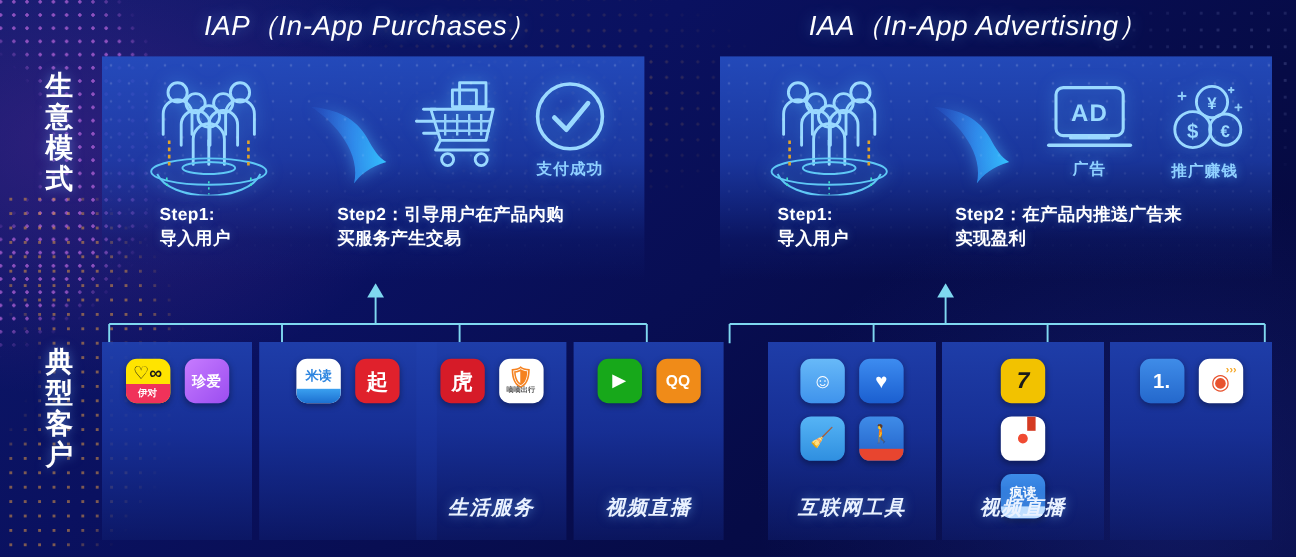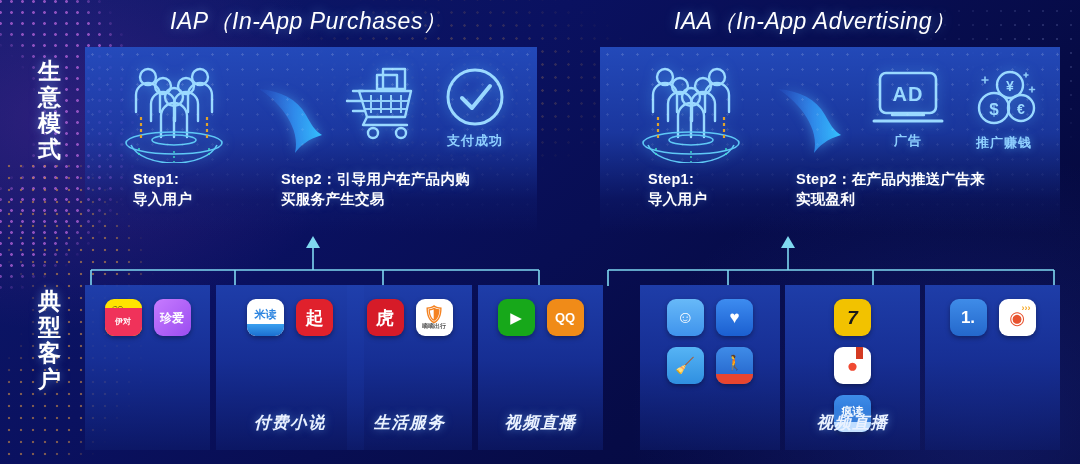--- a/index.html
+++ b/index.html
@@ -331,39 +331,38 @@
         <path d="M188 34V10"></path>
       </g>
       <path d="M188 0l7 12h-14z" fill="#7fd8f0"></path>
     </svg>
   </div>
 
   <div class="card" style="left:85px;  width:125px;">
     <div class="card-icons">
       <div class="appicon" style="background:#ffe400;">
         <span style="font-size:15px;color:#1a1a1a;position:absolute;top:5px;">♡∞</span>
-        <span style="position:absolute;left:0;right:0;bottom:0;height:28px;background:#f0325a;color:#fff;font-size:8px;display:flex;align-items:center;justify-content:center;">伊对</span>
+        <span style="position:absolute;left:0;right:0;bottom:0;height:16px;background:#f0325a;color:#fff;font-size:8px;display:flex;align-items:center;justify-content:center;">伊对</span>
       </div>
       <div class="appicon" style="background:linear-gradient(135deg,#c77bff,#9b4df0);color:#fff;font-size:12px;">
         <span>珍爱</span>
       </div>
     </div>
   </div>
 
   <div class="card" style="left:216px; width:148px;">
     <div class="card-icons">
       <div class="appicon" style="background:#fff;color:#2f86e0;font-size:11px;">
         <span style="position:relative;z-index:2;margin-bottom:6px;">米读</span>
         <span style="position:absolute;left:0;right:0;bottom:0;height:12px;background:linear-gradient(180deg,#3aa0f0,#1c6fd0);"></span>
       </div>
       <div class="appicon" style="background:#e0212c;color:#fff;font-size:18px;">
         <span>起</span>
       </div>
     </div>
-    <div class="card-label">付费小说</div>
   </div>
 
   <div class="card" style="left:347px; width:125px;">
     <div class="card-icons">
       <div class="appicon" style="background:#d61b28;color:#fff;font-size:18px;">
         <span>虎</span>
       </div>
       <div class="appicon" style="background:#fff;color:#f58220;font-size:7px;flex-direction:column;">
         <span style="font-size:17px;line-height:16px;">🛡</span>
         <span style="font-size:6px;color:#555;">嘀嘀出行</span>
@@ -393,20 +392,21 @@
         <span>♥</span>
       </div>
       <div class="appicon" style="background:linear-gradient(180deg,#56b4f5,#2f8fe0);color:#fff;font-size:16px;">
         <span>🧹</span>
       </div>
       <div class="appicon" style="background:linear-gradient(180deg,#3f8ce8,#2160c8);color:#fff;font-size:15px;">
         <span style="position:relative;top:-3px;">🚶</span>
         <span style="position:absolute;left:0;right:0;bottom:0;height:10px;background:#e8452f;"></span>
       </div>
     </div>
+    <div class="card-label">互联网工具</div>
   </div>
 
   <div class="card" style="left:785px; width:135px;">
     <div class="card-icons" style="max-width:100px;margin:0 auto;">
       <div class="appicon" style="background:#f2c200;color:#1a1a1a;font-size:19px;font-style:italic;">
         <span>7</span>
       </div>
       <div class="appicon" style="background:#fff;color:#f04a32;font-size:19px;">
         <span>●</span>
         <span style="position:absolute;top:0;right:8px;width:7px;height:12px;background:#d43a22;"></span>

